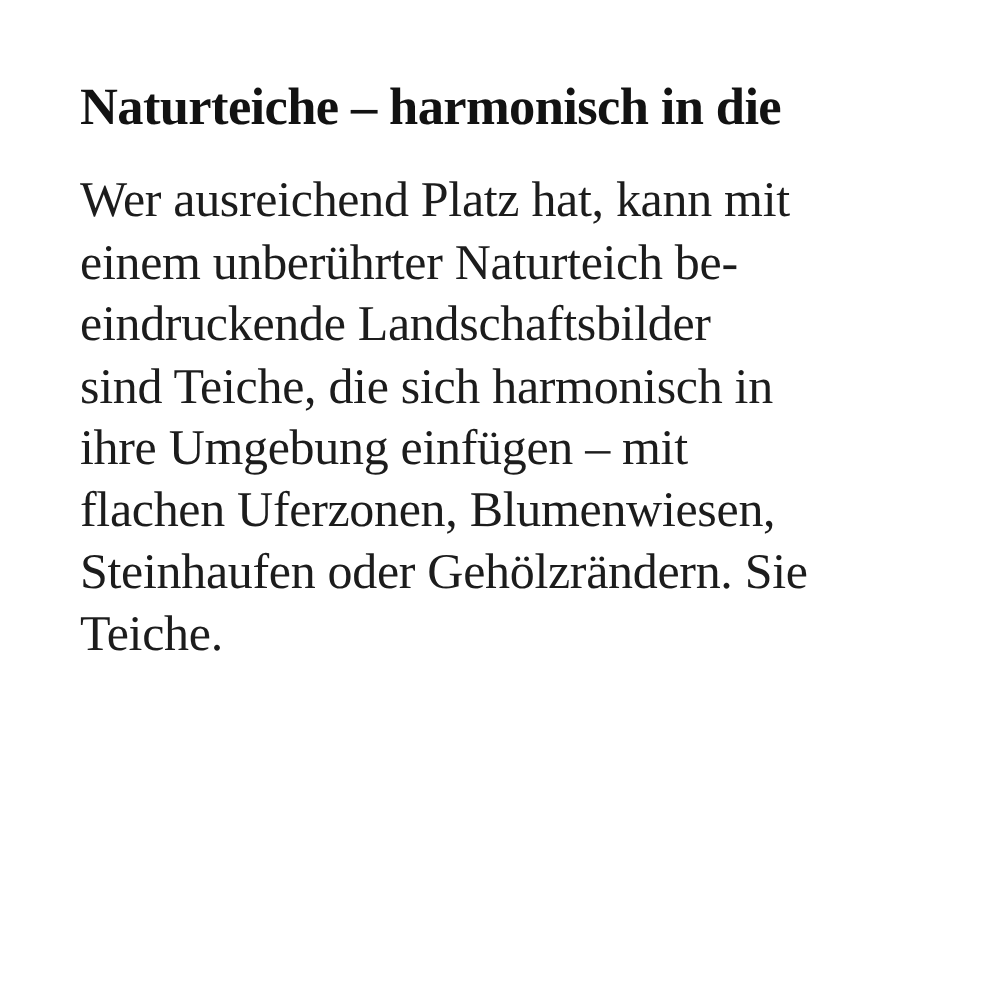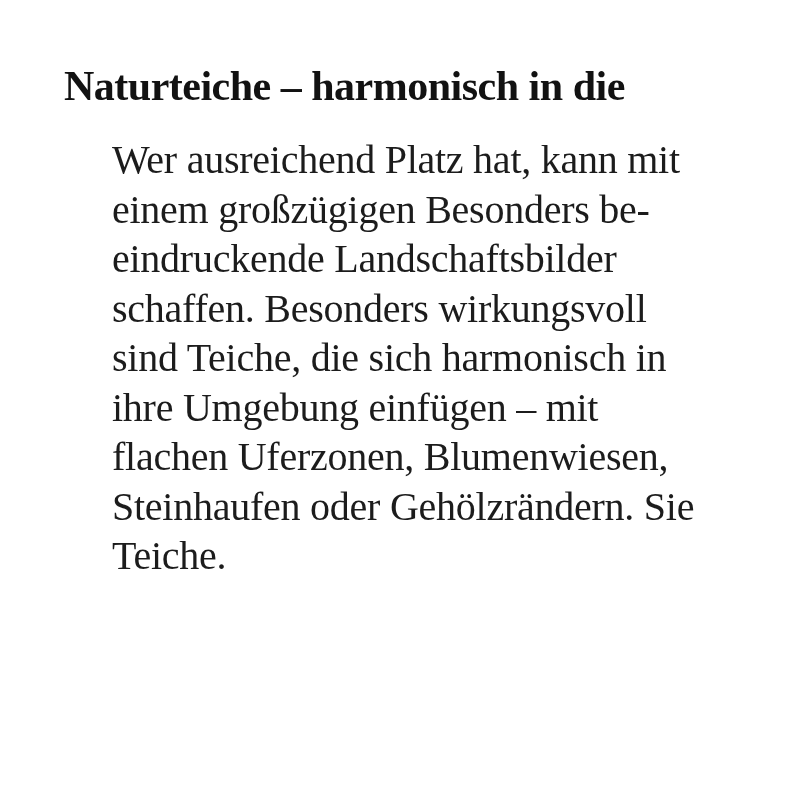--- a/index.html
+++ b/index.html
@@ -39,34 +39,32 @@
     font-family: "Liberation Serif", "DejaVu Serif", serif;
     font-weight: 400;
     font-size: 40px;
     line-height: 49.5px;
     letter-spacing: -0.25px;
     color: #1c1c1c;
   }
   .body-text .bline {
     display: block;
     white-space: nowrap;
-    margin-left: 48px;
   }
 </style>
 </head>
 <body>
 
 <div class="page">
   <h1 class="heading">
     <span class="hline">Naturteiche – harmonisch in die</span>
   </h1>
   <p class="body-text">
     <span class="bline">Wer ausreichend Platz hat, kann mit</span>
-    <span class="bline">einem großzügigen Besonders be-</span>
+    <span class="bline">einem unberührter Naturteich be-</span>
     <span class="bline">eindruckende Landschaftsbilder</span>
-    <span class="bline">schaffen. Besonders wirkungsvoll</span>
     <span class="bline">sind Teiche, die sich harmonisch in</span>
     <span class="bline">ihre Umgebung einfügen – mit</span>
     <span class="bline">flachen Uferzonen, Blumenwiesen,</span>
     <span class="bline">Steinhaufen oder Gehölzrändern. Sie</span>
     <span class="bline">Teiche.</span>
   </p>
 </div>
 
 </body></html>

